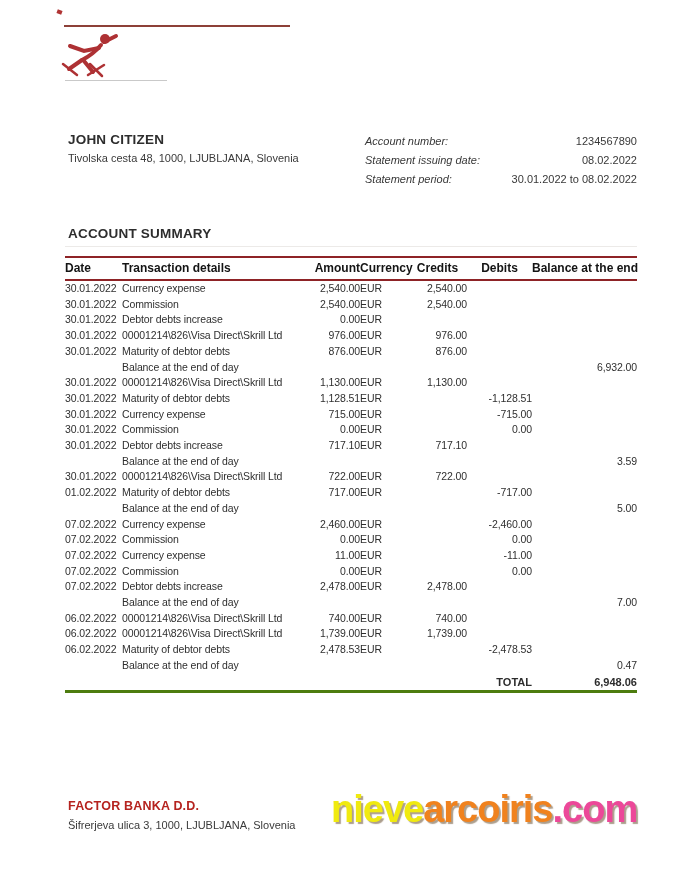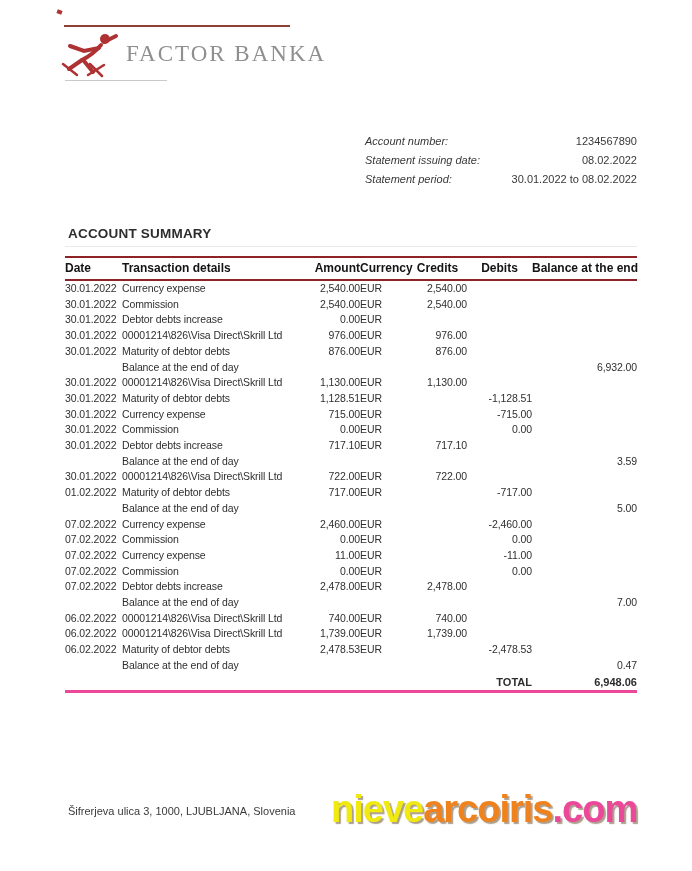--- a/index.html
+++ b/index.html
@@ -55,21 +55,21 @@
   table.txn th.h-r { text-align:right; }
   table.txn tbody td {
     height:15.7px; line-height:15.7px; font-size:10.5px; color:#2f2f2f;
     padding:0; white-space:nowrap; letter-spacing:-0.1px;
   }
   td.c-l { text-align:left; }
   td.c-r { text-align:right; }
   td.c-cur { text-align:left; padding-left:6px; }
   table.txn tfoot td {
     height:17px; line-height:16px; font-size:11px; font-weight:bold;
-    border-bottom:3px solid #ec4899; padding:0;
+    border-bottom:3px solid #4d7c0f; padding:0;
   }
   tfoot td.c-r { text-align:right; }
 
   
   .footer { position:absolute; left:68px; top:799px; }
   .footer-company { font-size:12.5px; font-weight:bold; color:#b5231f; letter-spacing:.2px; }
   .footer-address { font-size:11px; margin-top:6px; color:#3a3a3a; }
   .footer-phone { font-size:11px; margin-top:6px; color:#3a3a3a; }
 
   .watermark { position:absolute; left:331px; top:788px;
@@ -96,23 +96,26 @@
         <path d="M24 30 L33 41"></path>
       </g>
       <circle cx="45" cy="8" r="5" fill="#ae3134"></circle>
       <g stroke="#ae3134" fill="none" stroke-width="2.5" stroke-linecap="round">
         <path d="M3 33 L17 44"></path>
         <path d="M28 44 L44 34"></path>
         <path d="M30 33 L42 45"></path>
       </g>
     </svg>
   </div>
-  <div class="brand-word">FACTOR BANKA</div>
   <div class="logo-underline"></div>
 
+  <div class="customer">
+    <div class="customer-name">JOHN CITIZEN</div>
+    <div class="customer-address">Tivolska cesta 48, 1000, LJUBLJANA, Slovenia</div>
+  </div>
 
   <div class="account-info">
     <div class="ai-row">
       <span class="ai-label">Account number:</span>
       <span class="ai-value">1234567890</span>
     </div>
     <div class="ai-row">
       <span class="ai-label">Statement issuing date:</span>
       <span class="ai-value">08.02.2022</span>
     </div>
@@ -376,20 +379,21 @@
     <tfoot>
       <tr>
         <td colspan="5"></td>
         <td class="c-r">TOTAL</td>
         <td class="c-r">6,948.06</td>
       </tr>
     </tfoot>
   </table>
 
   <div class="footer">
+    <div class="footer-company">FACTOR BANKA D.D.</div>
     <div class="footer-address">Šifrerjeva ulica 3, 1000, LJUBLJANA, Slovenia</div>
   </div>
 
   <div class="watermark">
     <span class="wm-1">nieve</span><span class="wm-2">arcoiris</span><span class="wm-3">.com</span>
   </div>
 
 </div>
 
 </body></html>

